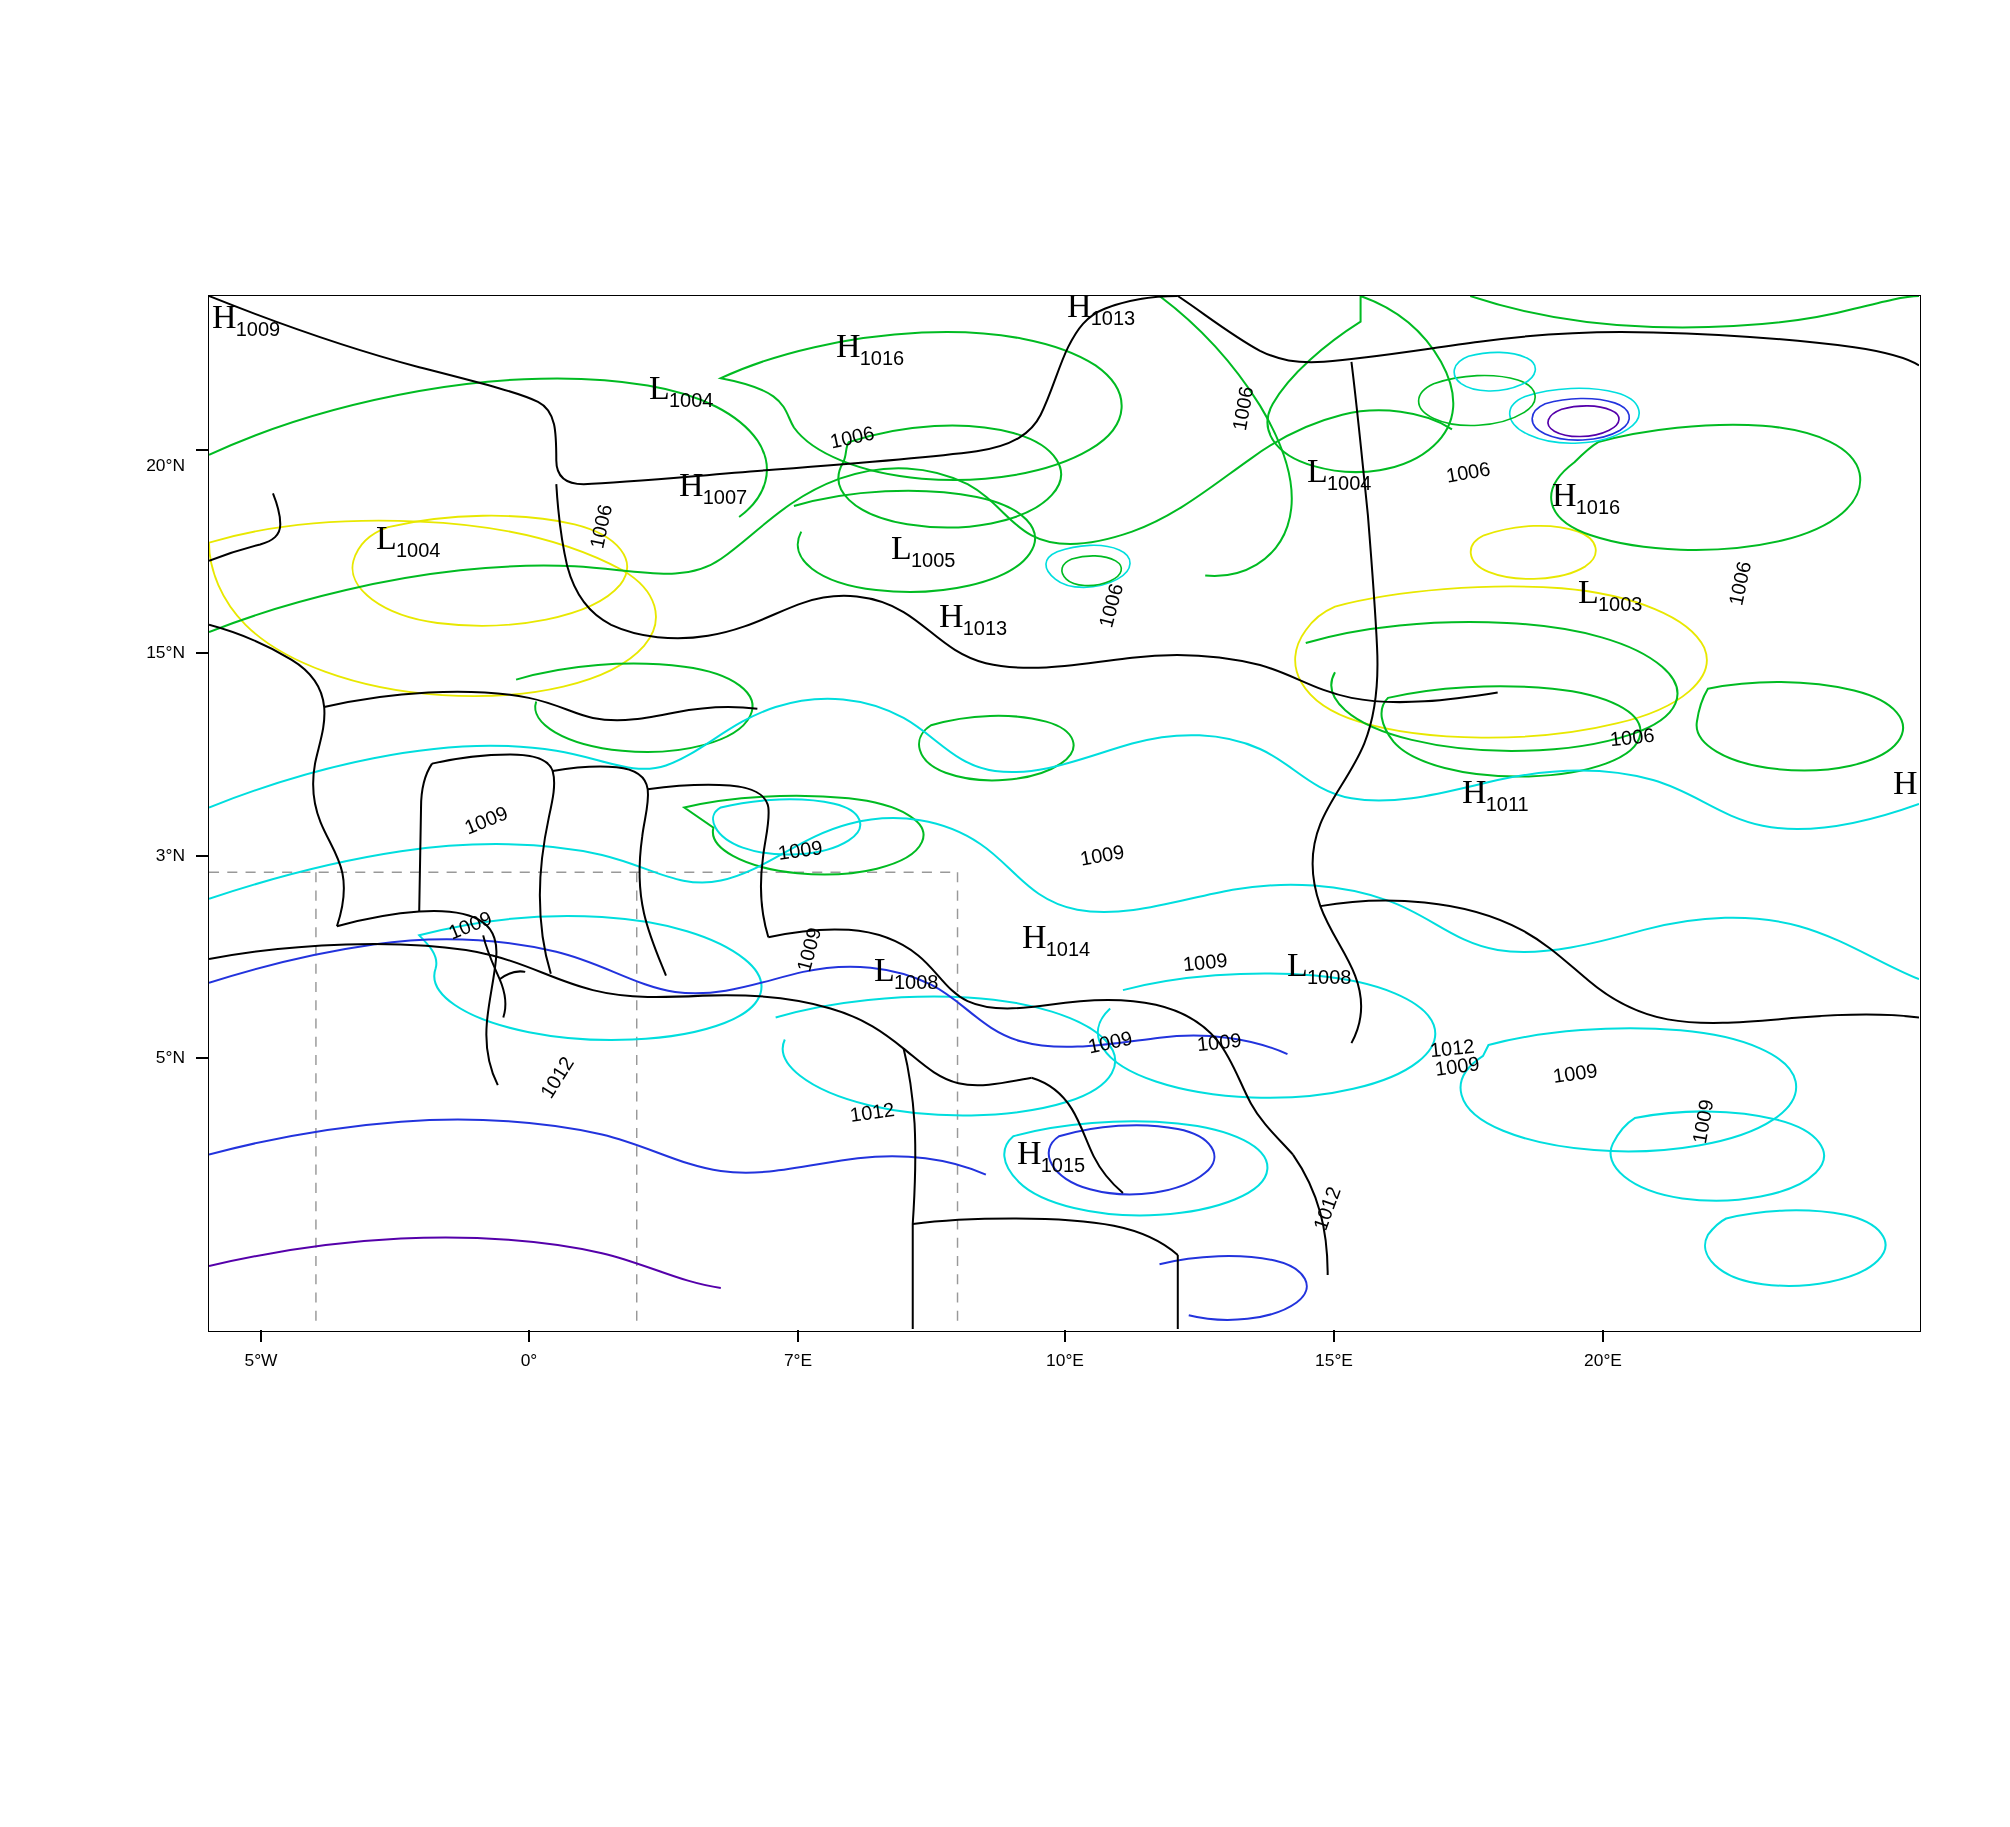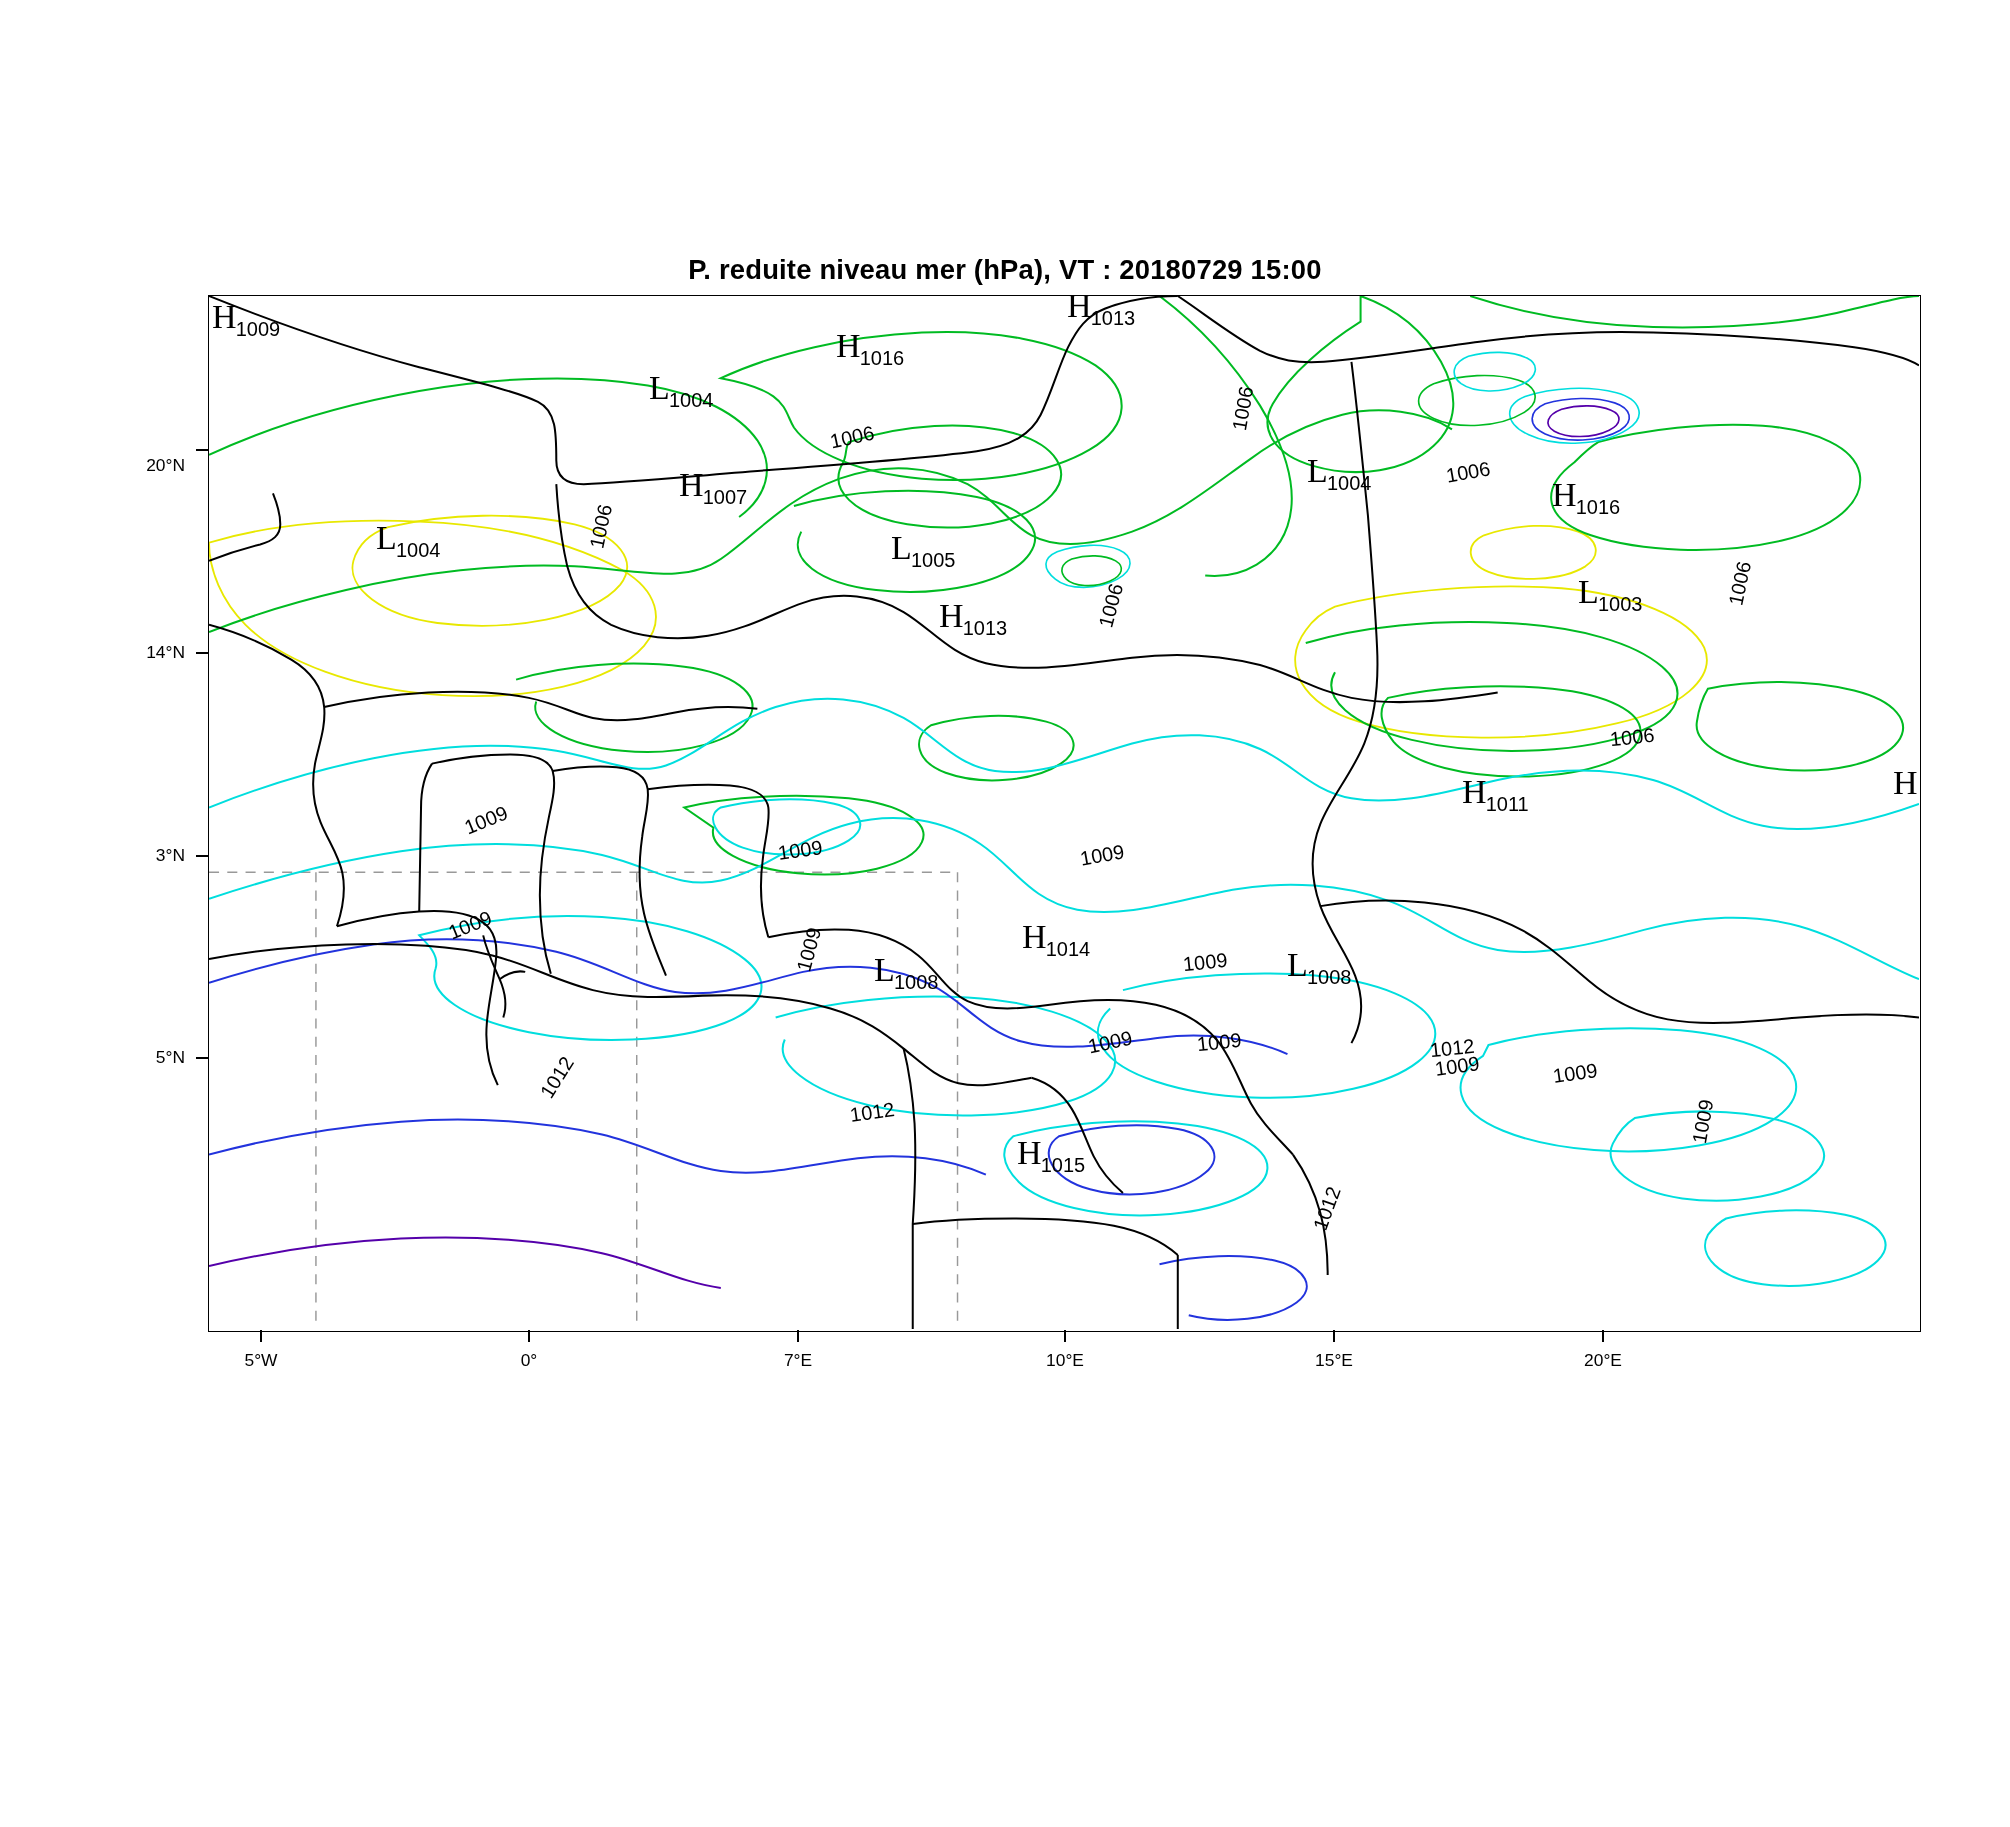--- a/index.html
+++ b/index.html
@@ -103,21 +103,20 @@
     color: #000000;
     white-space: nowrap;
     font-family: "Liberation Sans", sans-serif;
   }
 </style>
 </head>
 <body>
 
 <div id="root">
 
-  <div class="chart-title">P. reduite niveau mer (hPa),  VT : 20180729  15:00</div>
 
   <div class="map-frame">
     <svg class="map-svg" viewBox="0 0 1871 1131" preserveAspectRatio="none">
 
       <g stroke="#999999" stroke-width="1.6" stroke-dasharray="11,9" fill="none">
         <line x1="117" y1="631" x2="117" y2="1131"></line>
         <line x1="468" y1="631" x2="468" y2="1131"></line>
         <line x1="819" y1="631" x2="819" y2="1131"></line>
         <line x1="0" y1="631" x2="819" y2="631"></line>
       </g>
@@ -217,21 +216,21 @@
         <path d="M318 748 C 326 742, 336 738, 346 740"></path>
       </g>
     </svg>
   </div>
 
   <div>
     <div class="tick-mark-y" style="left:196px; top:449px;"></div>
     <div class="ytick-label" style="left:103px; top:439px;margin-top:16px;">20°N</div>
 
     <div class="tick-mark-y" style="left:196px; top:652px;"></div>
-    <div class="ytick-label" style="left:103px; top:642px;">14°N</div>
+    <div class="ytick-label" style="left:103px; top:642px;">15°N</div>
 
     <div class="tick-mark-y" style="left:196px; top:855px;"></div>
     <div class="ytick-label" style="left:103px; top:845px;">3°N</div>
 
     <div class="tick-mark-y" style="left:196px; top:1057px;"></div>
     <div class="ytick-label" style="left:103px; top:1047px;text-align:right;">5°N</div>
   </div>
 
   <div>
     <div class="tick-mark-x" style="left:260px; top:1330px;"></div>

